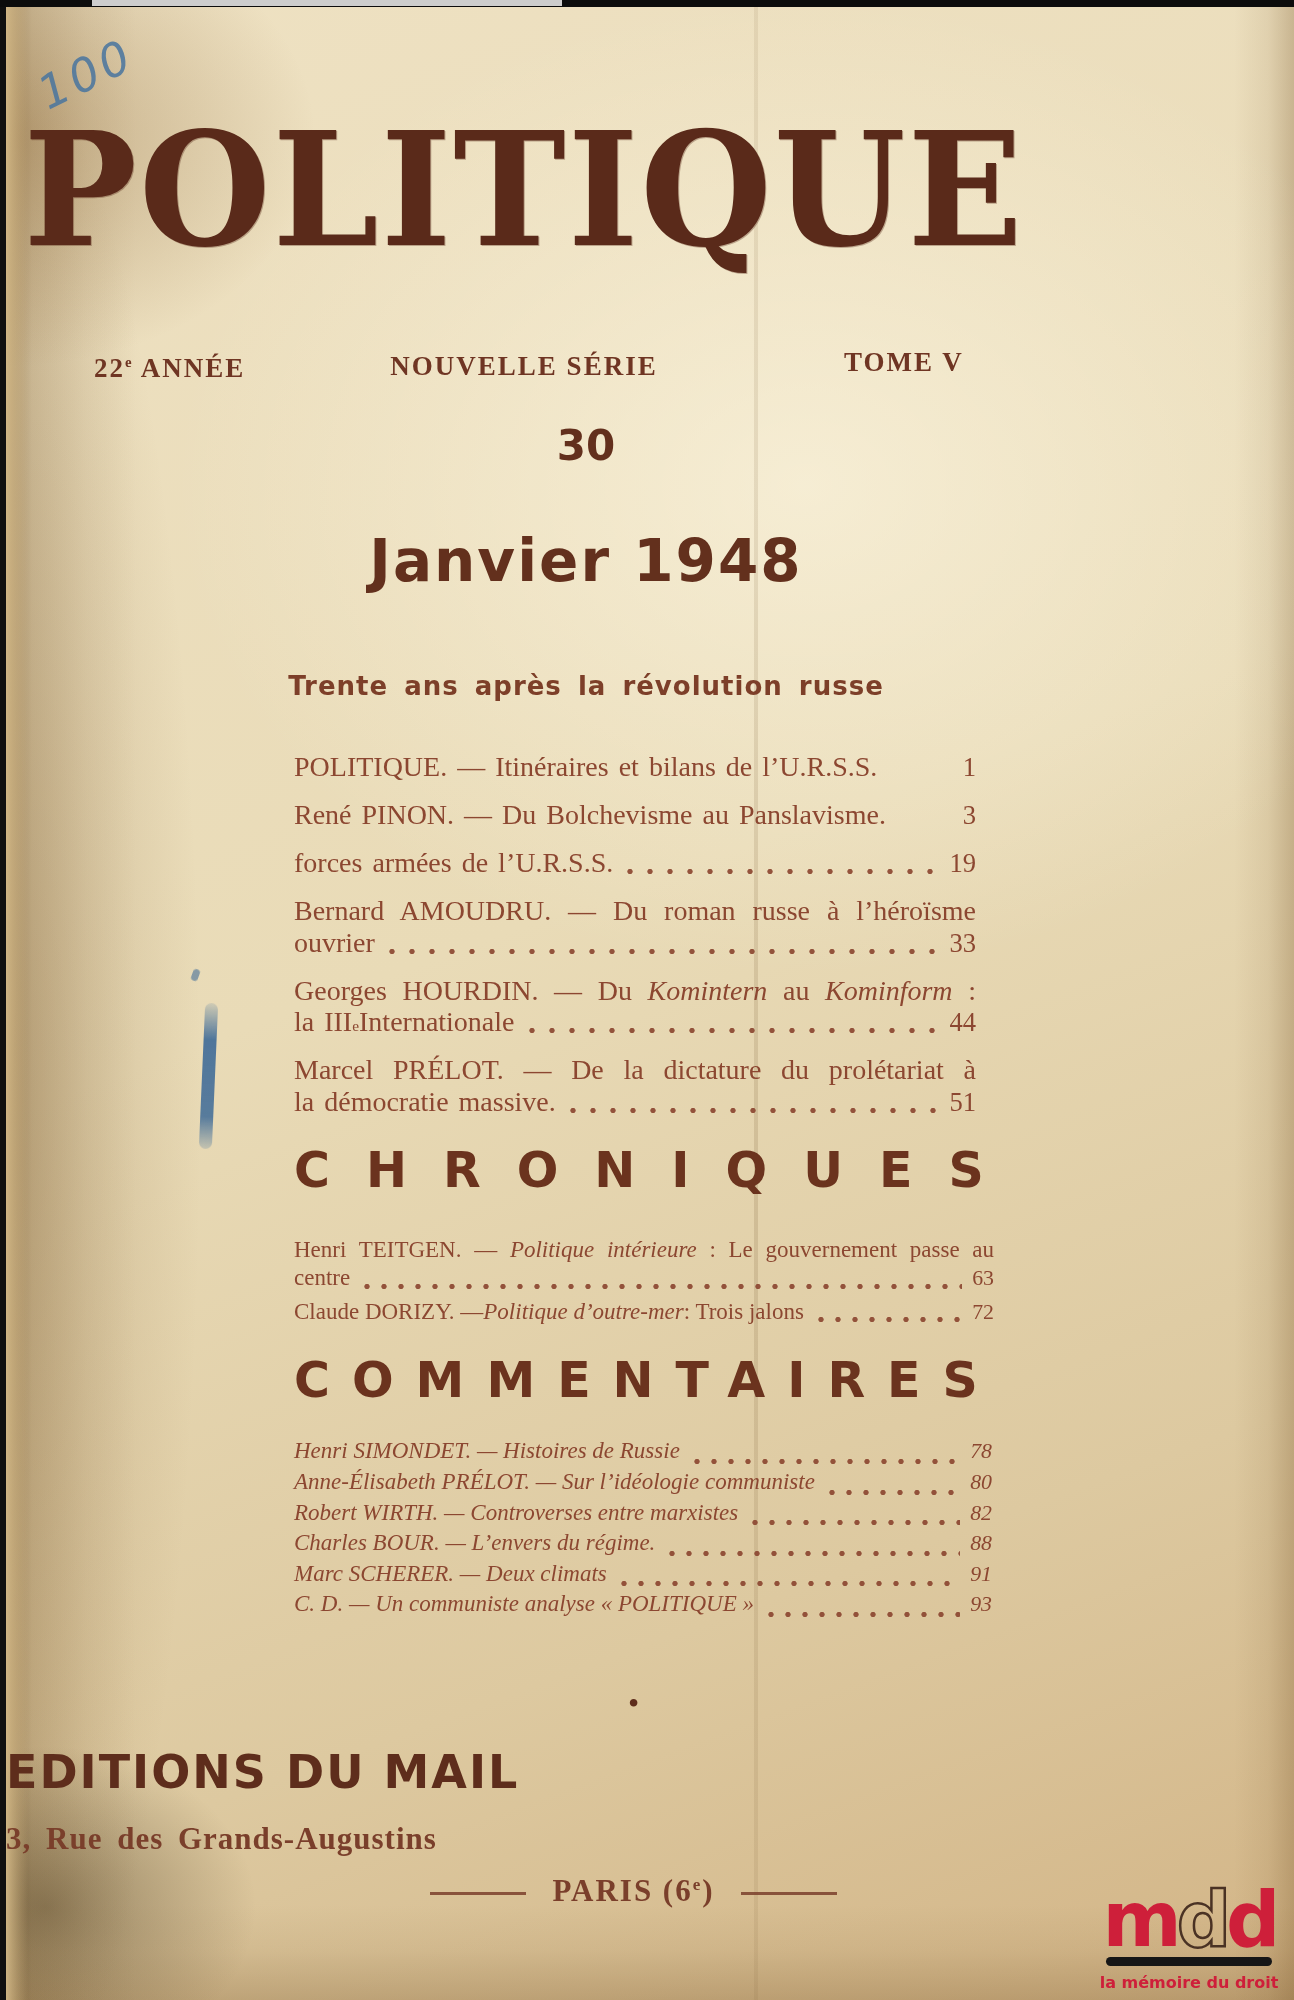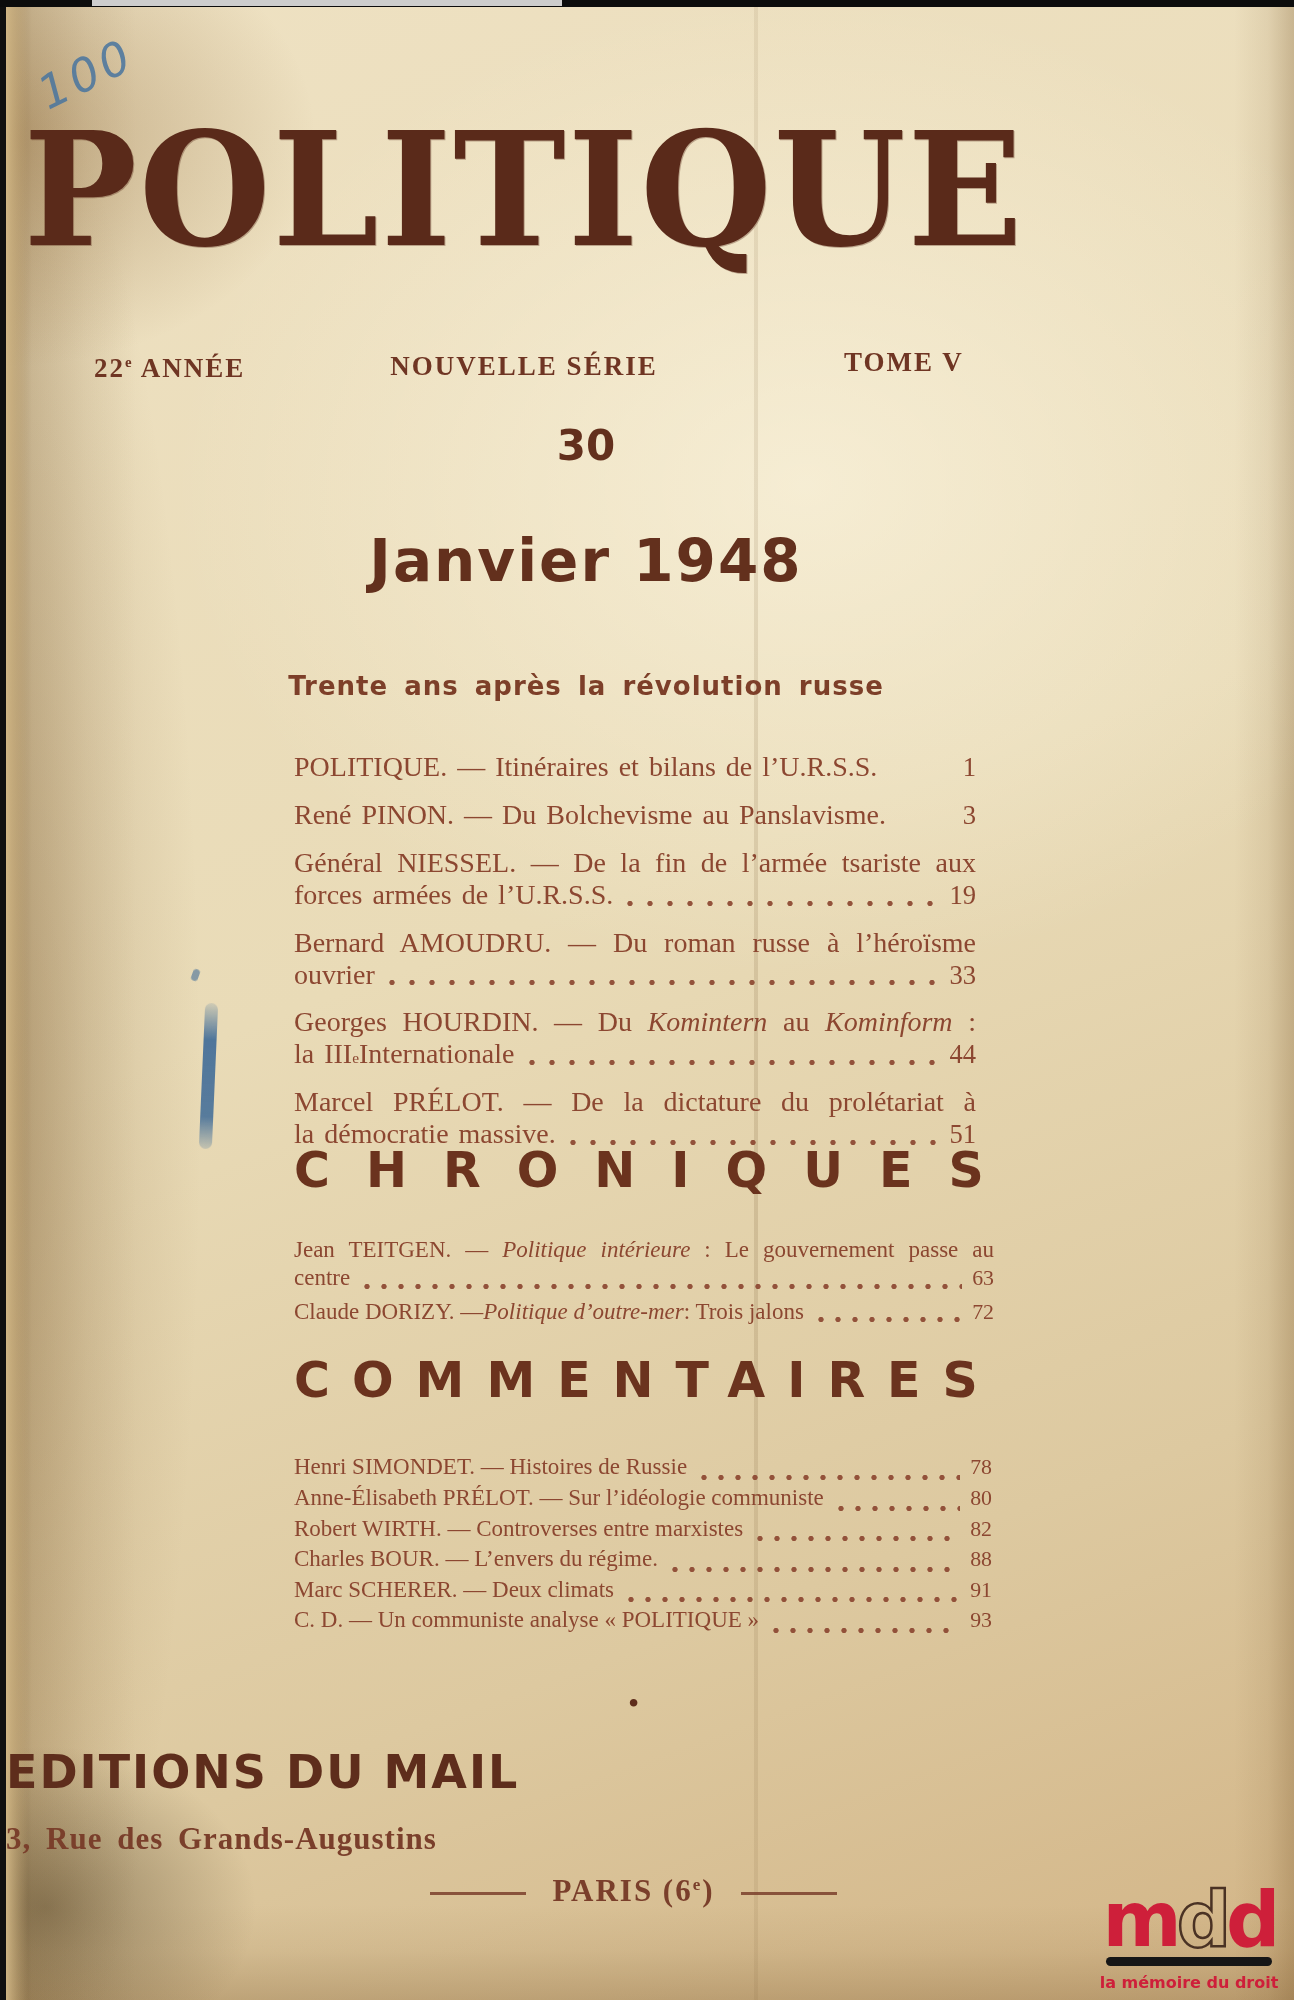--- a/index.html
+++ b/index.html
@@ -89,21 +89,21 @@
   .section{position:absolute;color:#8c4731;}
   #chroniques{top:1138px;left:288px;width:700px;}
   #commentaires{top:1348px;left:288px;width:698px;}
   .section-heading{
     font-family:"DejaVu Sans", sans-serif;font-weight:bold;font-size:49px;color:#6b331e;
     line-height:1.05;white-space:nowrap;
   }
   #chroniques .section-heading{letter-spacing:36px;}
   #commentaires .section-heading{letter-spacing:22px;}
   #chroniques .toc{margin-top:40px;font-size:23px;line-height:1.2;}
-  #commentaires .toc{margin-top:46px;font-size:23px;line-height:1.33;}
+  #commentaires .toc{margin-top:30px;font-size:23px;line-height:1.33;font-style:italic;}
   #chroniques .toc-item{margin-bottom:6px;}
   #commentaires .toc-item{margin-bottom:0px;}
   #chroniques .leader,#commentaires .leader{height:6px;background-size:17px 6px;margin-bottom:3px;}
 
   .bullet{position:absolute;top:1678px;left:0;width:1255px;text-align:center;
     font-size:32px;color:#5e2d1c;}
 
   .publisher{position:absolute;top:1738px;left:0;width:1255px;text-align:left;color:#7a3f2b;}
   .publisher-name{
     font-family:"DejaVu Sans", sans-serif;font-weight:bold;font-size:46px;color:#5e2d1c;
@@ -161,21 +161,20 @@
         </div>
       </div>
       <div class="toc-item">
         <div class="toc-line with-page">
           <span>René PINON. — Du Bolchevisme au Panslavisme.</span>
           <span class="leader blank"></span>
           <span class="pagenum">3</span>
         </div>
       </div>
       <div class="toc-item">
-        <div class="toc-line full"><span>Général NIESSEL. — De la fin de l’armée tsariste aux</span></div>
         <div class="toc-line with-page">
           <span>forces armées de l’U.R.S.S.</span>
           <span class="leader"></span>
           <span class="pagenum">19</span>
         </div>
       </div>
       <div class="toc-item">
         <div class="toc-line full"><span>Bernard AMOUDRU. — Du roman russe à l’héroïsme</span></div>
         <div class="toc-line with-page">
           <span>ouvrier</span>
@@ -200,21 +199,21 @@
           <span class="leader"></span>
           <span class="pagenum">51</span>
         </div>
       </div>
     </div>
 
   <div id="chroniques" class="section">
     <div class="section-heading">CHRONIQUES</div>
     <div class="toc">
         <div class="toc-item">
-          <div class="toc-line full"><span>Jean TEITGEN. — </span><em>Politique intérieure</em><span> : Le gouvernement passe au</span></div>
+          <div class="toc-line full"><span>Henri TEITGEN. — </span><em>Politique intérieure</em><span> : Le gouvernement passe au</span></div>
           <div class="toc-line with-page">
             <span>centre</span>
             <span class="leader"></span>
             <span class="pagenum">63</span>
           </div>
         </div>
         <div class="toc-item">
           <div class="toc-line with-page">
             <span>Claude DORIZY. — </span>
             <em>Politique d’outre-mer</em>

